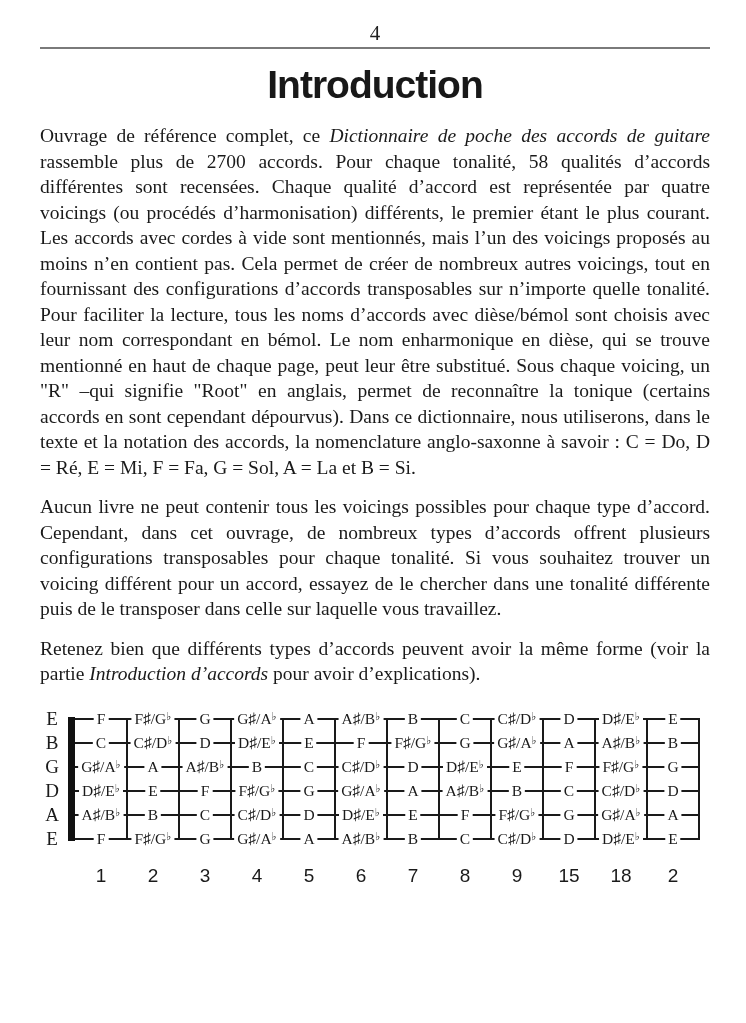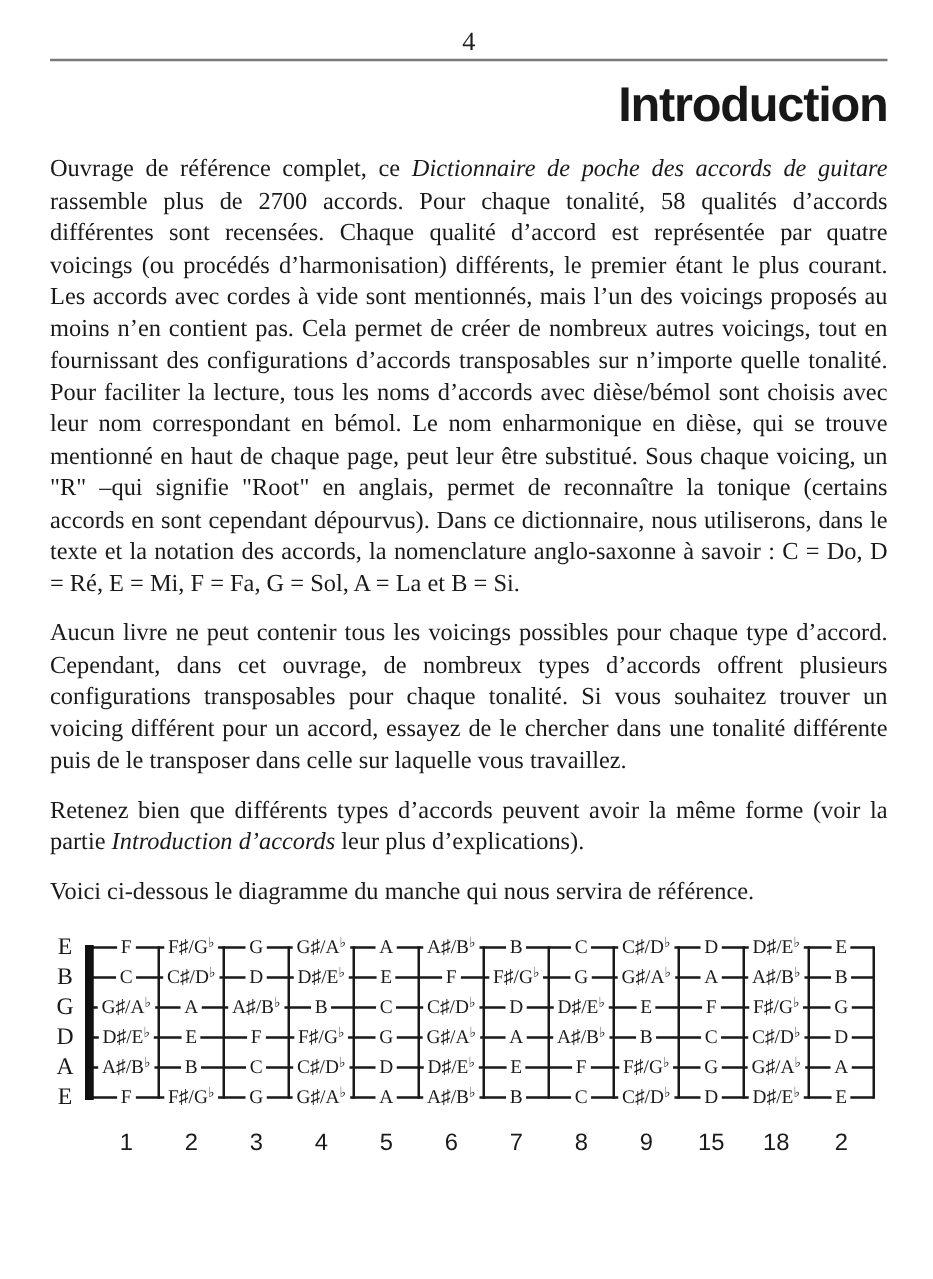--- a/index.html
+++ b/index.html
@@ -20,21 +20,21 @@
     line-height: 26px;
     color: #1f1f1f;
   }
   .header-rule {
     border: none;
     border-top: 2px solid #7a7a7a;
     margin: 1px 0 0 0;
   }
   h1.title {
     margin: 16px 0 18px 0;
-    text-align: right;
+    text-align: center;
     font-family: "Liberation Sans", "DejaVu Sans", sans-serif;
     font-weight: bold;
     font-size: 39px;
     line-height: 40px;
     letter-spacing: -1px;
     color: #181818;
   }
   .body-text p.para {
     margin: 0 0 14px 0;
     font-size: 19.5px;
@@ -85,22 +85,21 @@
   <header>
     <div class="page-number">4</div>
     <hr class="header-rule">
   </header>
 
   <h1 class="title">Introduction</h1>
 
   <div class="body-text">
       <p class="para"><span>Ouvrage de référence complet, ce </span><em>Dictionnaire de poche des accords de guitare</em><span> rassemble plus de 2700 accords. Pour chaque tonalité, 58 qualités d’accords différentes sont recensées. Chaque qualité d’accord est représentée par quatre voicings (ou procédés d’harmonisation) différents, le premier étant le plus courant. Les accords avec cordes à vide sont mentionnés, mais l’un des voicings proposés au moins n’en contient pas. Cela permet de créer de nombreux autres voicings, tout en fournissant des configurations d’accords transposables sur n’importe quelle tonalité. Pour faciliter la lecture, tous les noms d’accords avec dièse/bémol sont choisis avec leur nom correspondant en bémol. Le nom enharmonique en dièse, qui se trouve mentionné en haut de chaque page, peut leur être substitué. Sous chaque voicing, un "R" –qui signifie "Root" en anglais, permet de reconnaître la tonique (certains accords en sont cependant dépourvus). Dans ce dictionnaire, nous utiliserons, dans le texte et la notation des accords, la nomenclature anglo-saxonne à savoir : C = Do, D = Ré, E = Mi, F = Fa, G = Sol, A = La et B = Si.</span></p>
       <p class="para"><span>Aucun livre ne peut contenir tous les voicings possibles pour chaque type d’accord. Cependant, dans cet ouvrage, de nombreux types d’accords offrent plusieurs configurations transposables pour chaque tonalité. Si vous souhaitez trouver un voicing différent pour un accord, essayez de le chercher dans une tonalité différente puis de le transposer dans celle sur laquelle vous travaillez.</span></p>
-      <p class="para"><span>Retenez bien que différents types d’accords peuvent avoir la même forme (voir la partie </span><em>Introduction d’accords</em><span> leur plus d’explications).</span></p>
-      <p class="para"><span>Voici ci-dessous le diagramme du manche qui nous servira de référence.</span></p>
+      <p class="para"><span>Retenez bien que différents types d’accords peuvent avoir la même forme (voir la partie </span><em>Introduction d’accords</em><span> pour avoir d’explications).</span></p>
     </div>
 
   <div class="fretboard">
       <div class="abs string-label" style="left: 0px; top: 0px; width: 24px;">E</div>
       <div class="abs line" style="left: 28px; top: 11px; width: 631px; height: 2px; background: rgb(26, 26, 26); z-index: 1;"></div>
       <div class="abs note-cell" style="left: 61px; top: 12px; transform: translate(-50%, -50%);">F</div>
       <div class="abs note-cell" style="left: 113px; top: 12px; transform: translate(-50%, -50%);">F♯/G<sup>♭</sup></div>
       <div class="abs note-cell" style="left: 165px; top: 12px; transform: translate(-50%, -50%);">G</div>
       <div class="abs note-cell" style="left: 217px; top: 12px; transform: translate(-50%, -50%);">G♯/A<sup>♭</sup></div>
       <div class="abs note-cell" style="left: 269px; top: 12px; transform: translate(-50%, -50%);">A</div>

